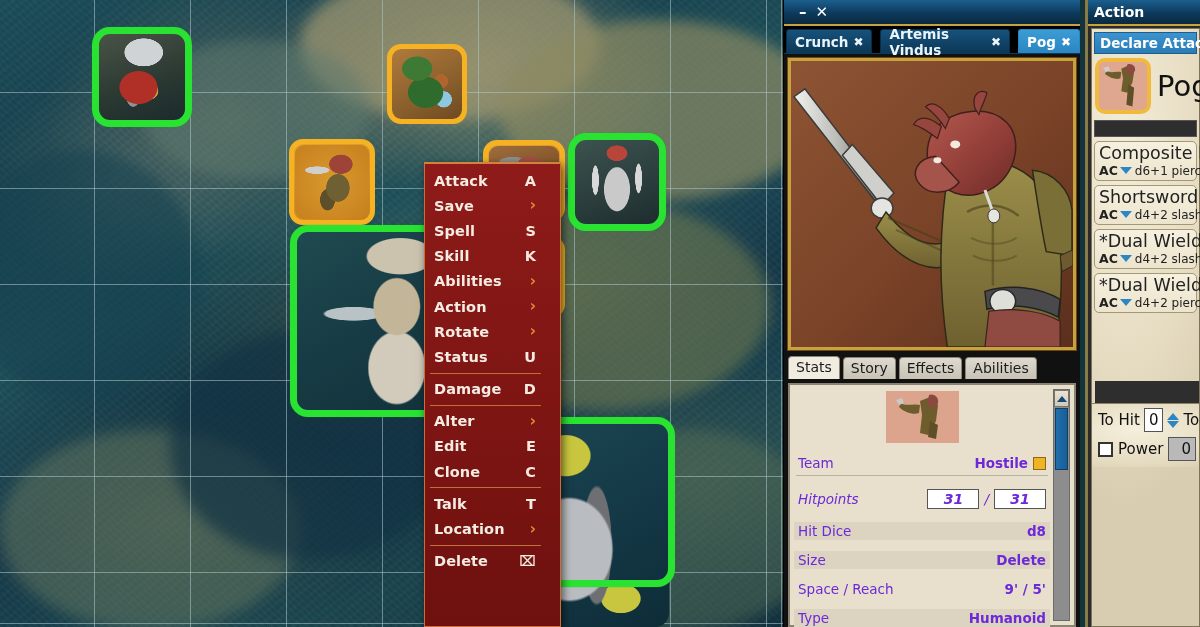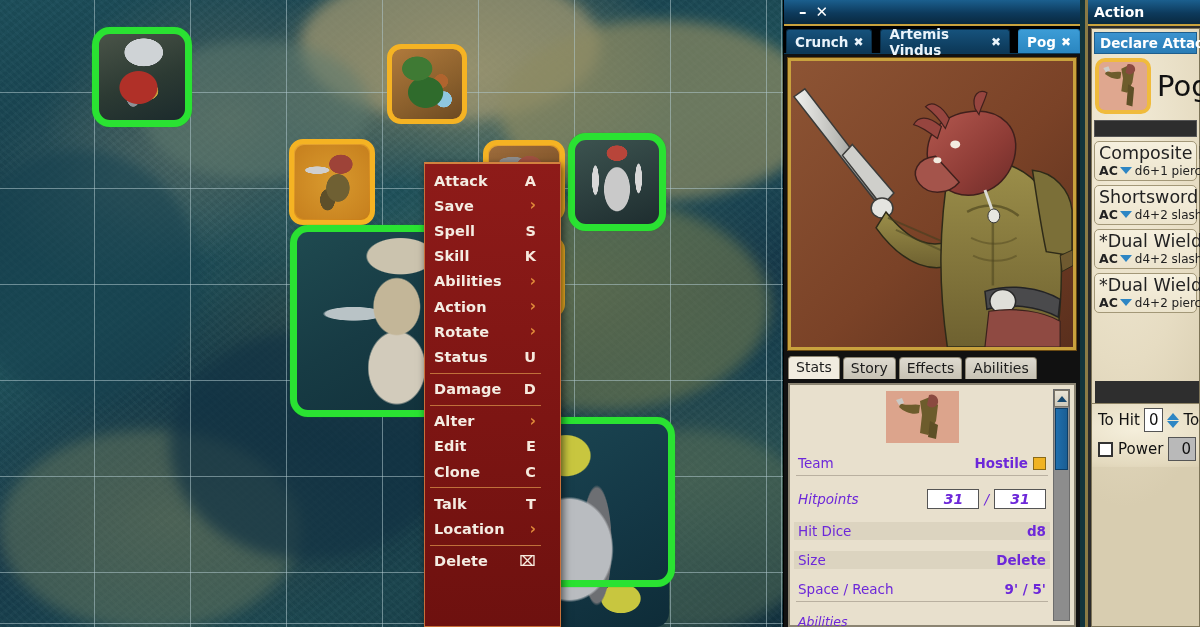--- a/index.html
+++ b/index.html
@@ -450,20 +450,24 @@
             <span class="v">d8</span>
           </div>
           <div class="srow alt">
             <span>Size</span>
             <span class="v">Delete</span>
           </div>
           <div class="srow">
             <span>Space / Reach</span>
             <span class="v">9' / 5'</span>
           </div>
+          <div class="srow alt">
+            <span>Type</span>
+            <span class="v">Humanoid</span>
+          </div>
         </div>
 
       <div class="hr"></div>
       <div class="srow" style="font-style:italic;font-size:12.5px;">
         <span>Abilities</span>
       </div>
     </div>
 
     <div class="scroll">
       <div class="btn">

